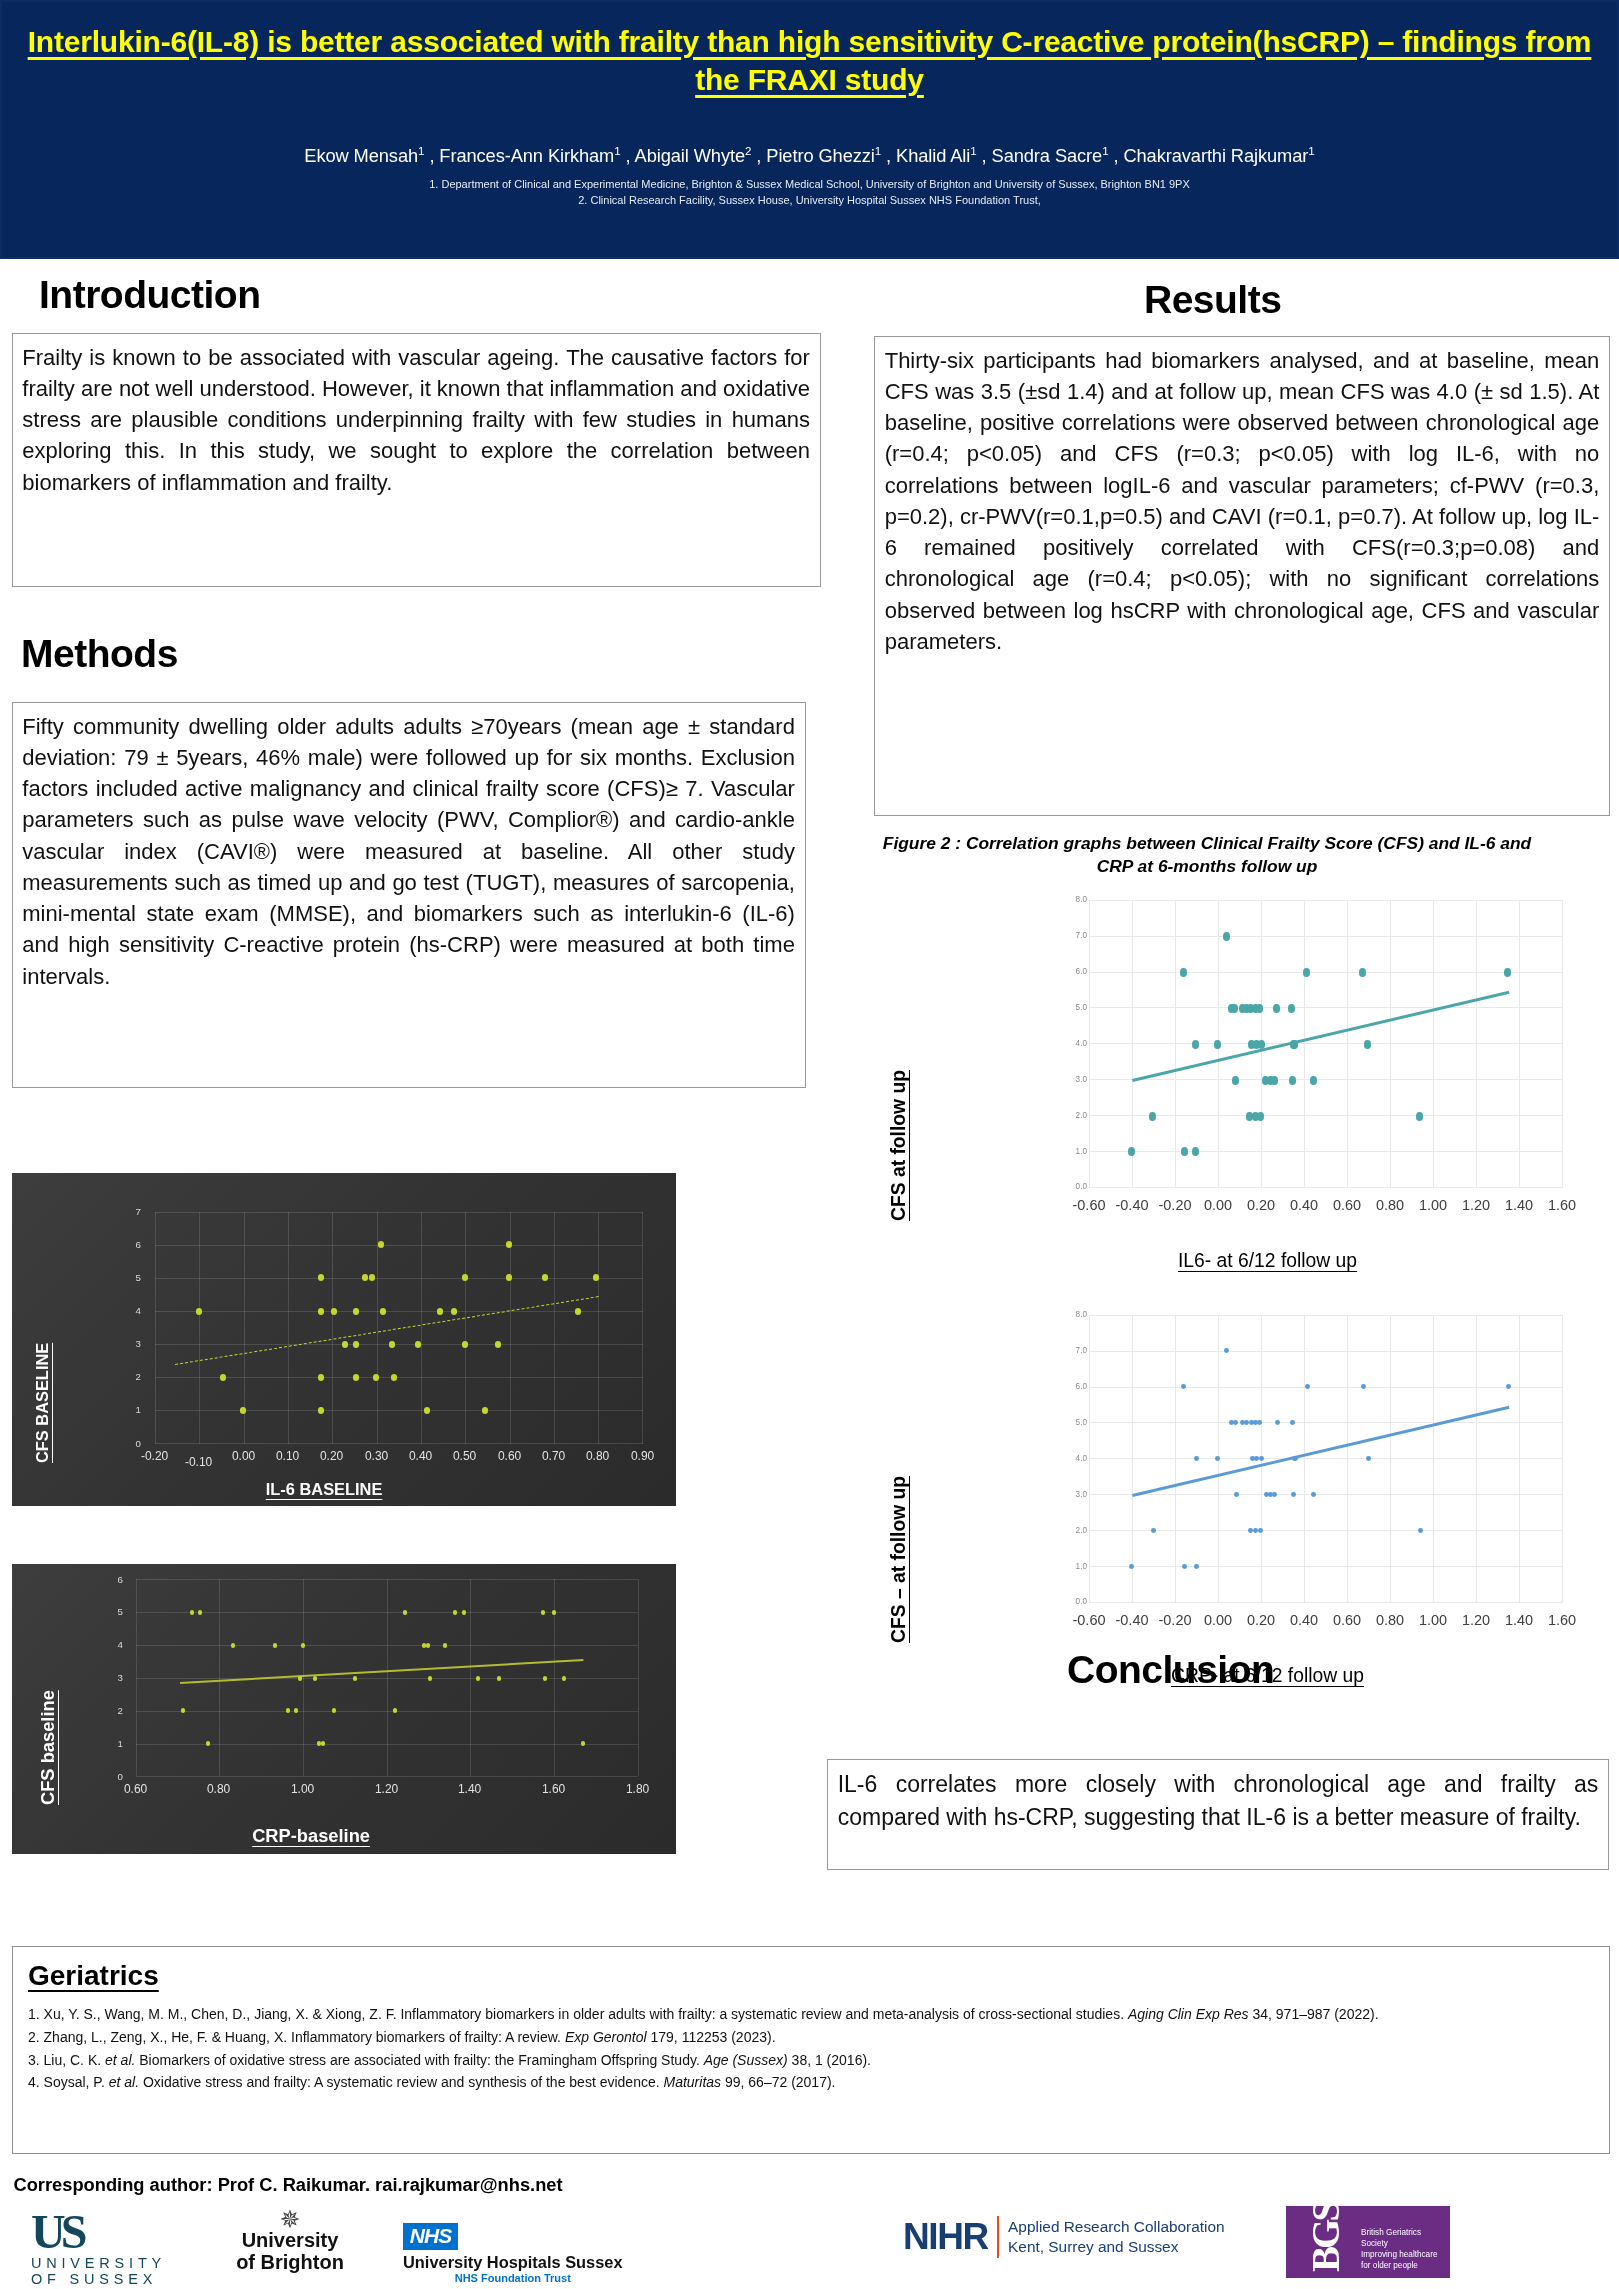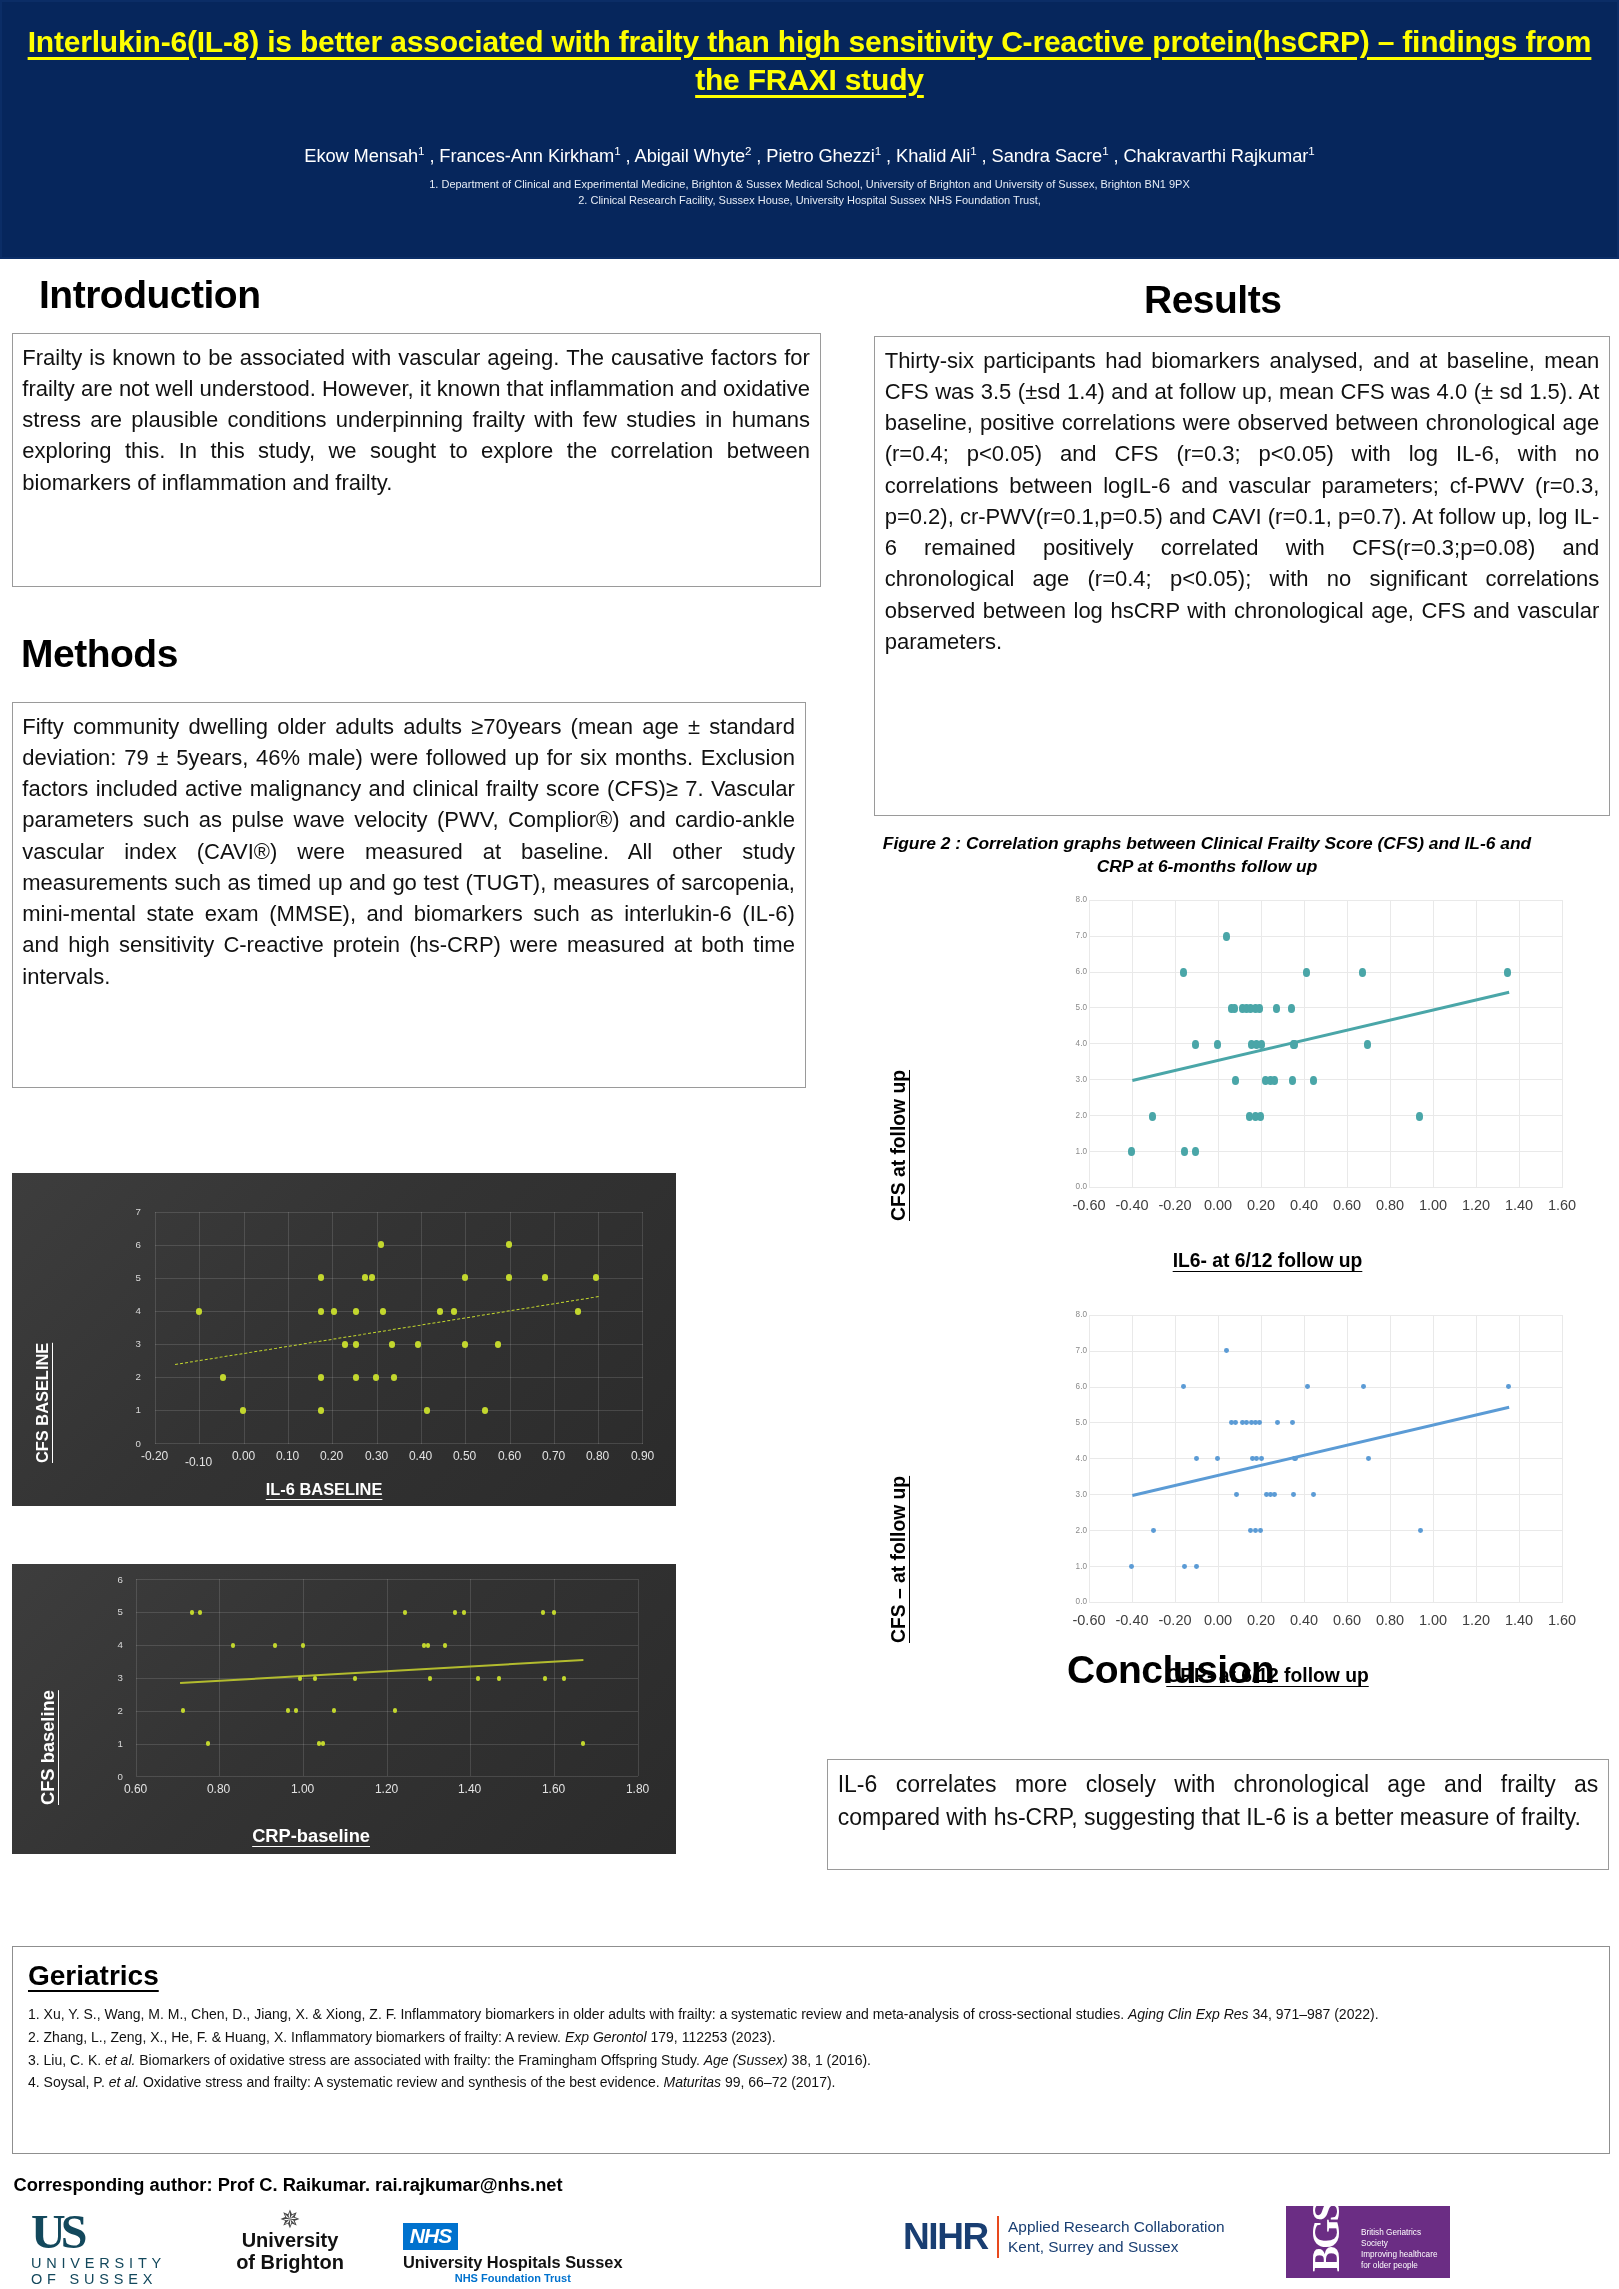--- a/index.html
+++ b/index.html
@@ -78,21 +78,21 @@
   .lightchart { position:absolute; background:#ffffff; }
   .lc-grid-h, .lc-grid-v { position:absolute; background:#e9e9e9; }
   .lc-grid-h { height:1px; left:0; right:0; }
   .lc-grid-v { width:1px; top:0; bottom:0; }
   .lc-ylab {
     position:absolute; color:#000; font-size:19.3px; font-weight:bold;
     transform-origin:0 0; transform: rotate(-90deg); white-space:nowrap;
     text-decoration: underline; text-underline-offset:3.9px;
   }
   .lc-xlab {
-    position:absolute; color:#000; font-size:19.3px; font-weight:bold;
+    position:absolute; color:#000; font-size:19.3px; font-weight:normal;
     white-space:nowrap; text-decoration: underline; text-underline-offset:3.9px;
     text-align:center;
   }
   .lc-tick { position:absolute; color:#8a8a8a; font-size:8.2px; white-space:nowrap; text-align:right; }
   .lc-xtick { position:absolute; color:#3f3f3f; font-size:14.5px; white-space:nowrap; text-align:center; }
   .dot-teal { position:absolute; width:6.8px; height:8.7px; border-radius:50%; background:#4aa6a8; }
   .dot-blue { position:absolute; width:4.8px; height:4.8px; border-radius:50%; background:#5b9bd5; }
 
   
   .refbox {

